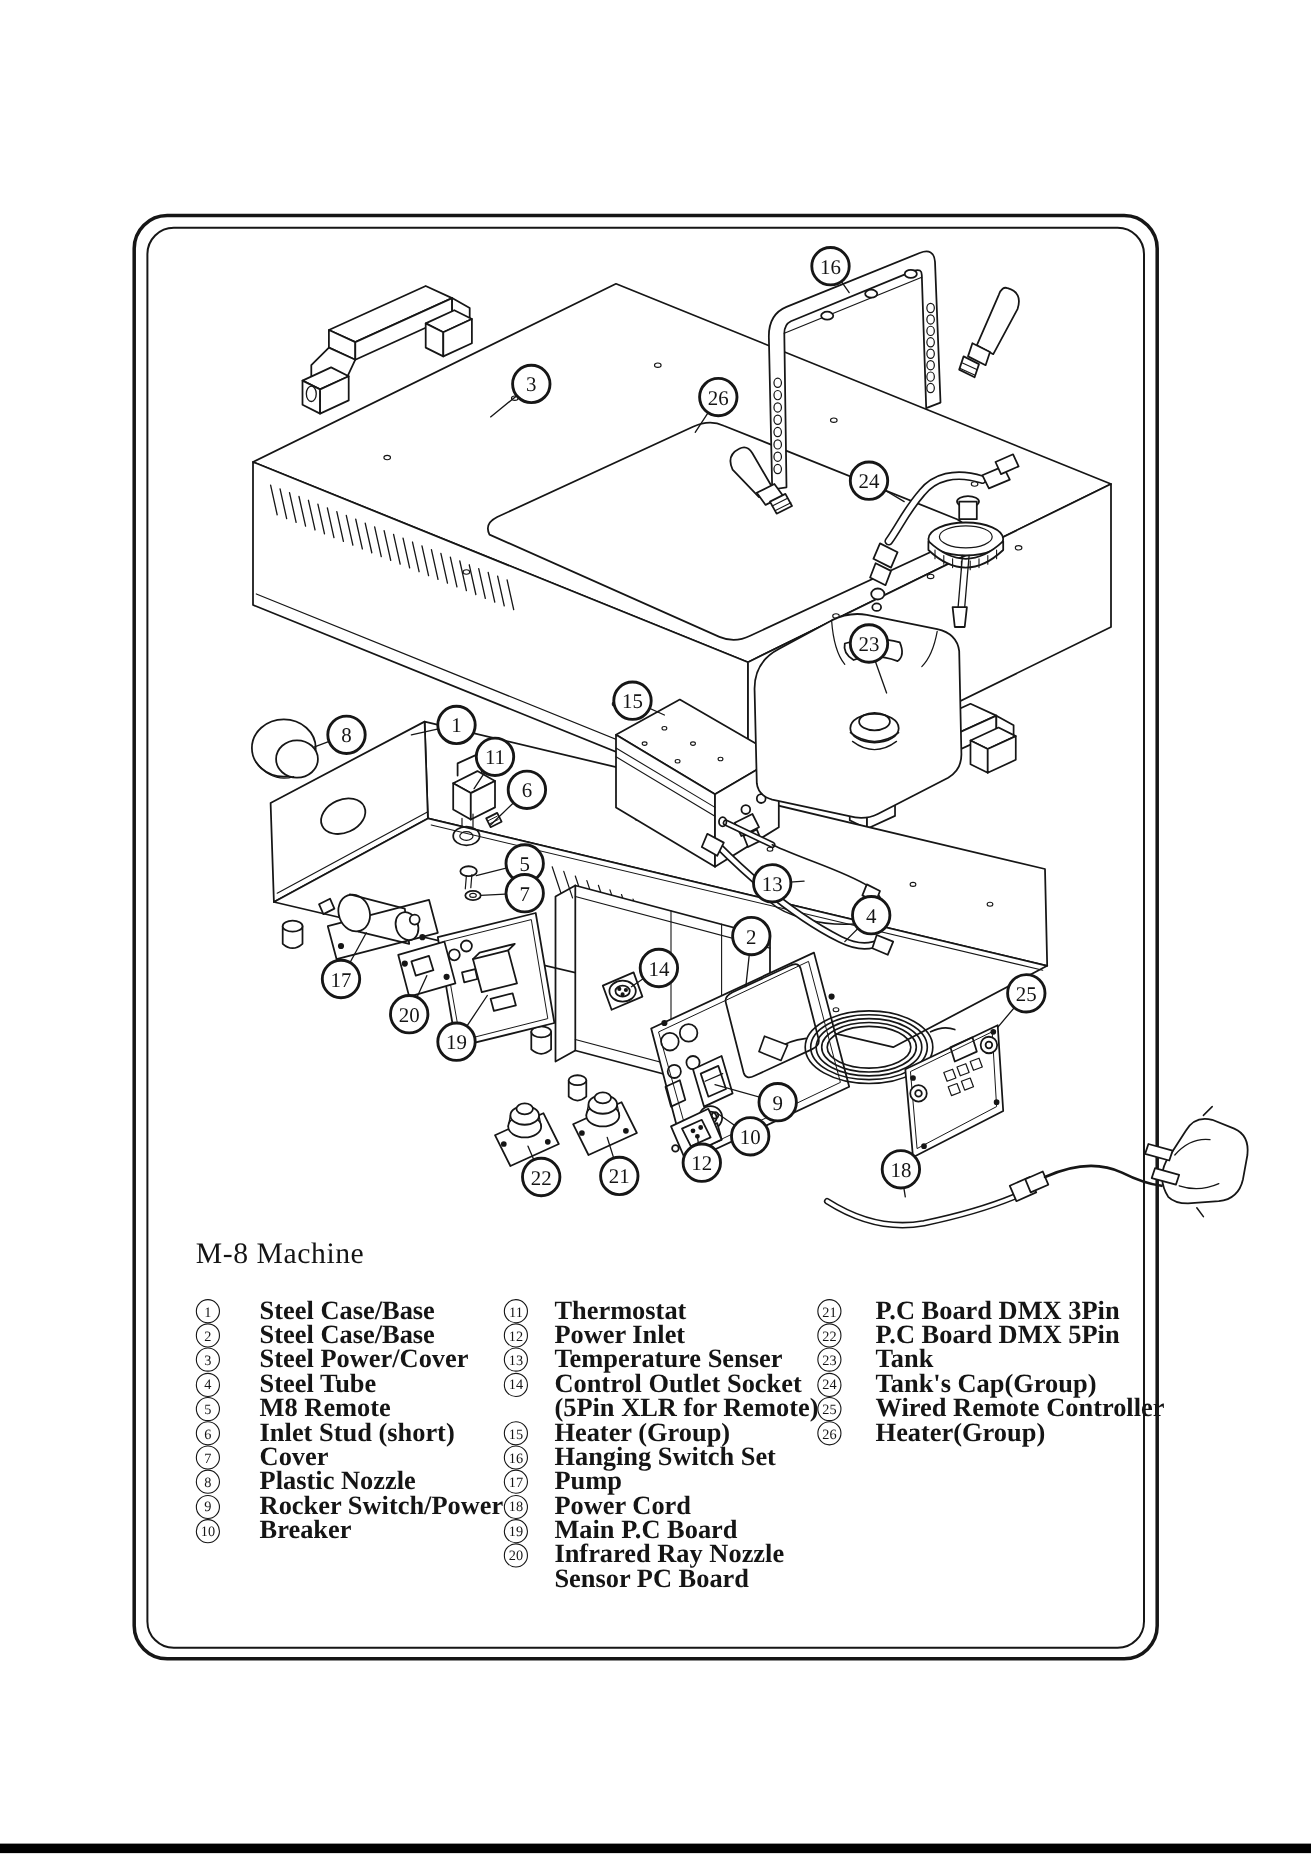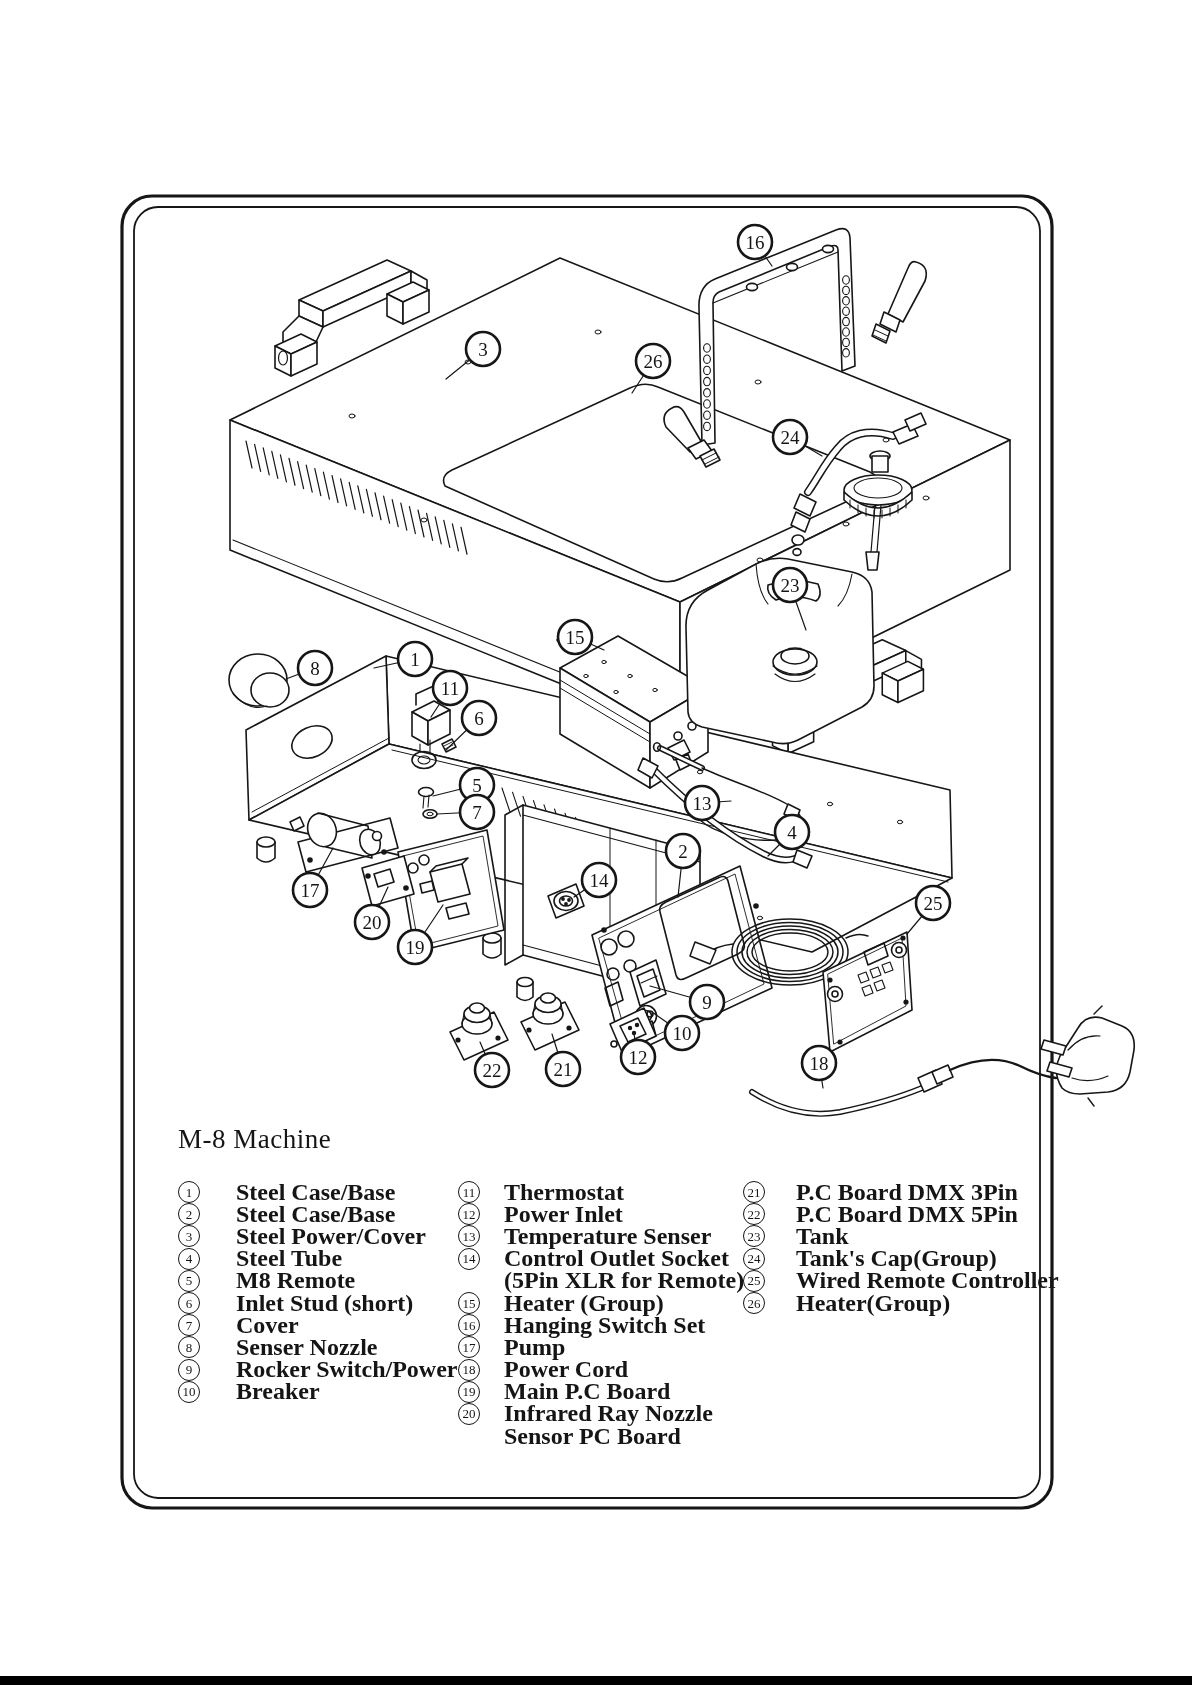--- a/index.html
+++ b/index.html
@@ -570,21 +570,21 @@
       <div class="prow">
         <span class="pcirc">6</span>
         <span class="plabel">Inlet Stud (short)</span>
       </div>
       <div class="prow">
         <span class="pcirc">7</span>
         <span class="plabel">Cover</span>
       </div>
       <div class="prow">
         <span class="pcirc">8</span>
-        <span class="plabel">Senser Nozzle</span>
+        <span class="plabel">Plastic Nozzle</span>
       </div>
       <div class="prow">
         <span class="pcirc">9</span>
         <span class="plabel">Rocker Switch/Power</span>
       </div>
       <div class="prow">
         <span class="pcirc">10</span>
         <span class="plabel">Breaker</span>
       </div>
     </div>

